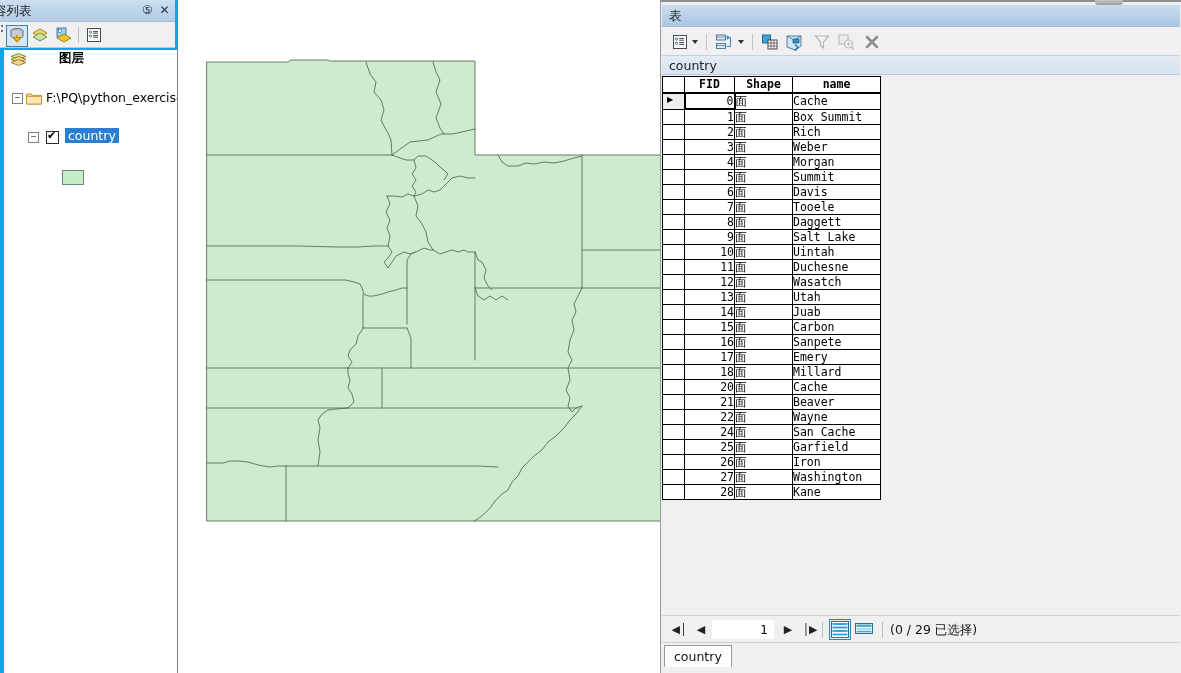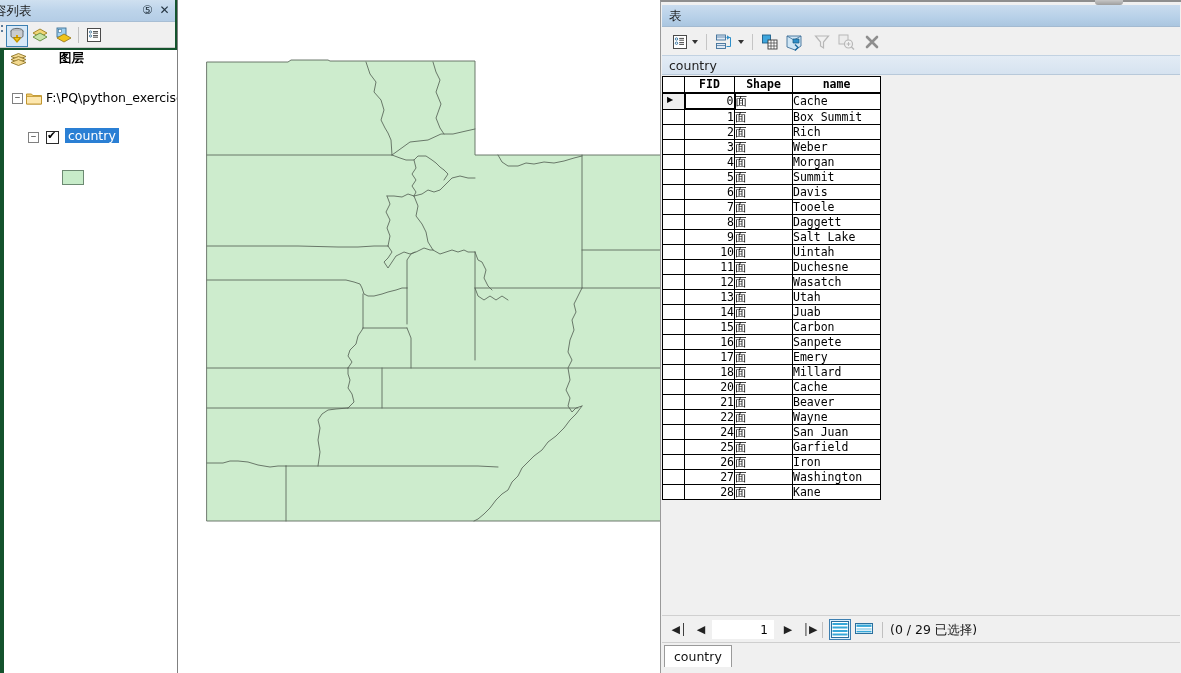--- a/index.html
+++ b/index.html
@@ -9,21 +9,21 @@
     background: #ffffff;
     font-family: "Liberation Sans", sans-serif;
     font-size: 12px;
     color: #000;
   }
   #root { position: relative; width: 1181px; height: 673px; background:#fff; }
 
   
   #toc-panel {
     position: absolute; left: 0; top: 0; width: 196px; height: 673px;
-    background: #14532d;
+    background: #0ea5e9;
     border-right: 1px solid #9badc0;
     box-sizing: border-box;
   }
   #toc-title-bar {
     position: absolute; left: 0; top: 0; width: 175px; height: 22px;
     background: linear-gradient(to bottom, #cfe0f0 0%, #bdd4ea 50%, #b4cde6 100%);
     border-bottom: 1px solid #a8bed4;
     box-sizing: border-box;
   }
   #toc-title-text {
@@ -624,21 +624,21 @@
             <tr>
               <td class="c-sel"></td>
               <td class="c-fid">22</td>
               <td class="c-shape">面</td>
               <td class="c-name">Wayne</td>
             </tr>
             <tr>
               <td class="c-sel"></td>
               <td class="c-fid">24</td>
               <td class="c-shape">面</td>
-              <td class="c-name">San Juan</td>
+              <td class="c-name">San Cache</td>
             </tr>
             <tr>
               <td class="c-sel"></td>
               <td class="c-fid">25</td>
               <td class="c-shape">面</td>
               <td class="c-name">Garfield</td>
             </tr>
             <tr>
               <td class="c-sel"></td>
               <td class="c-fid">26</td>

